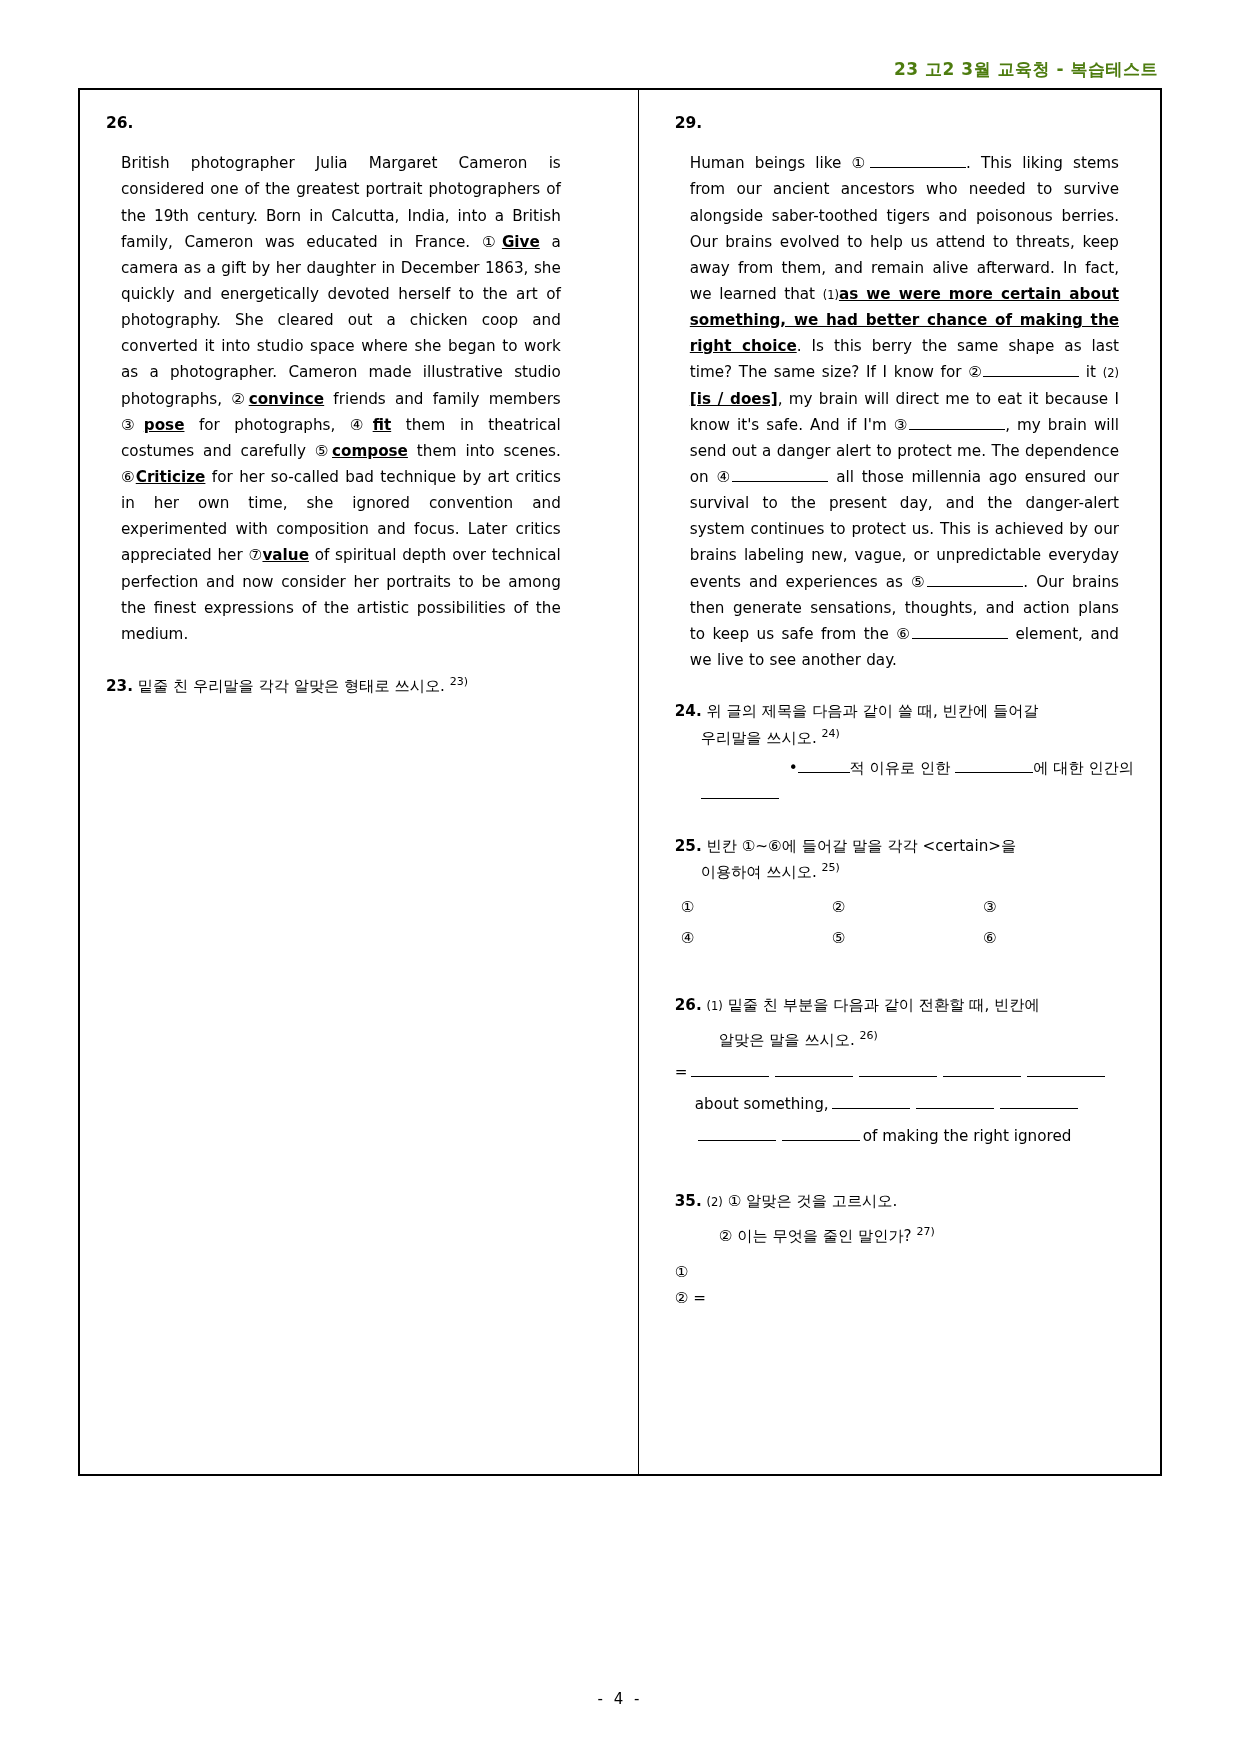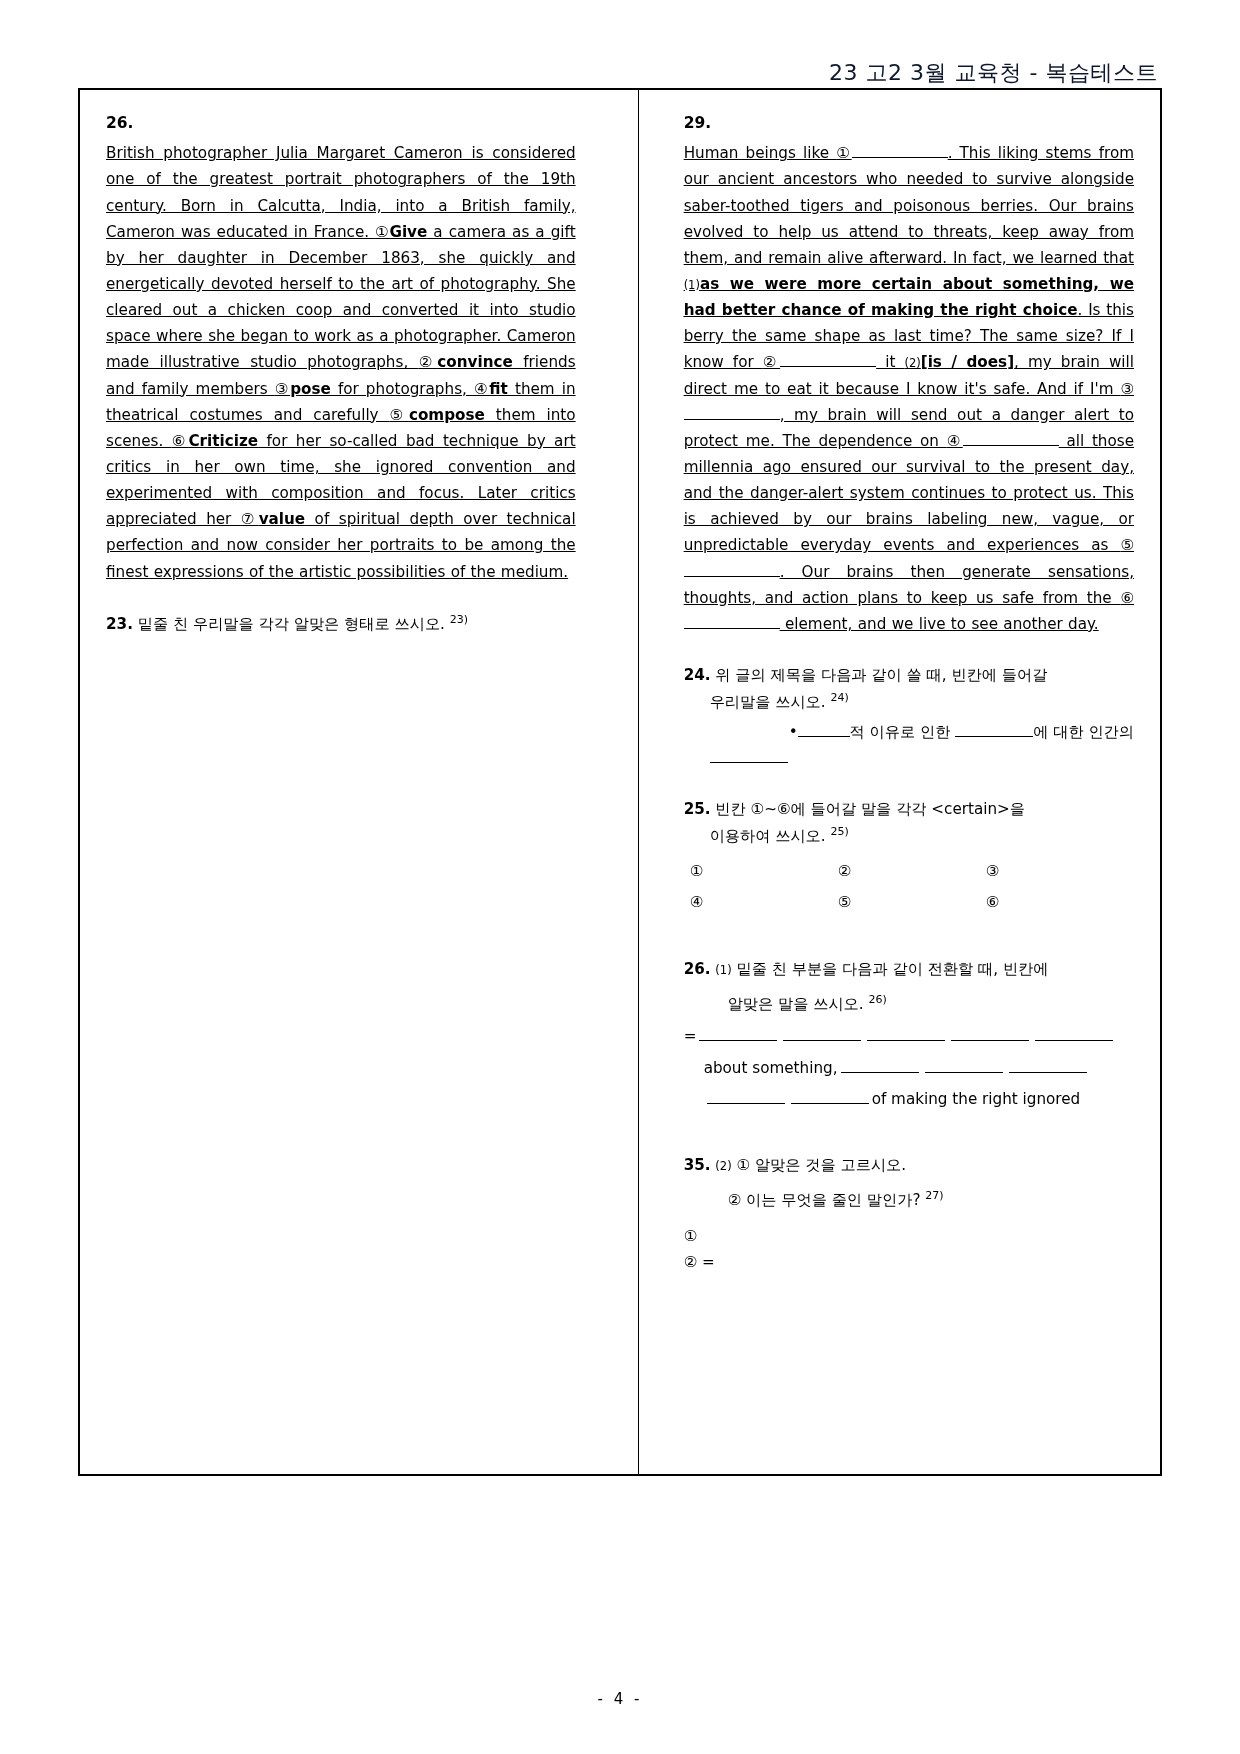--- a/index.html
+++ b/index.html
@@ -19,23 +19,23 @@
     width: 1240px;
     height: 1754px;
     box-sizing: border-box;
   }
 
   
   .doc-header {
     position: absolute;
     top: 58px;
     right: 82px;
-    font-size: 22px;
-    font-weight: normal;
-    color: #0f172a;
+    font-size: 17px;
+    font-weight: bold;
+    color: #4d7c0f;
     letter-spacing: 0.5px;
     white-space: nowrap;
   }
 
   
   .content-box {
     position: absolute;
     left: 78px;
     top: 88px;
     width: 1084px;
@@ -53,38 +53,37 @@
     gap: 36px;
   }
   .col {
     box-sizing: border-box;
     padding: 22px 26px 0 26px;
     width: 50%;
   }
   .col-left { }
   .col-right {
     border-left: 1.5px solid #000000;
-    padding-left: 45px;
+    padding-left: 36px;
   }
 
   
   .passage-num {
     font-size: 15.5px;
     font-weight: bold;
     margin: 0 0 5px 0;
     line-height: 1.5;
   }
   .passage {
     font-size: 15.2px;
     line-height: 1.72;
     text-align: justify;
     text-justify: inter-word;
-    margin: 0;
+    margin: 15px;
     word-spacing: 0.5px;
-    text-decoration: underline;
   }
   .passage b,
   .bu {
     font-weight: bold;
     text-decoration: underline;
   }
   .circ { font-weight: normal; }
   .sub-mark {
     font-size: 11.5px;
     vertical-align: baseline;

